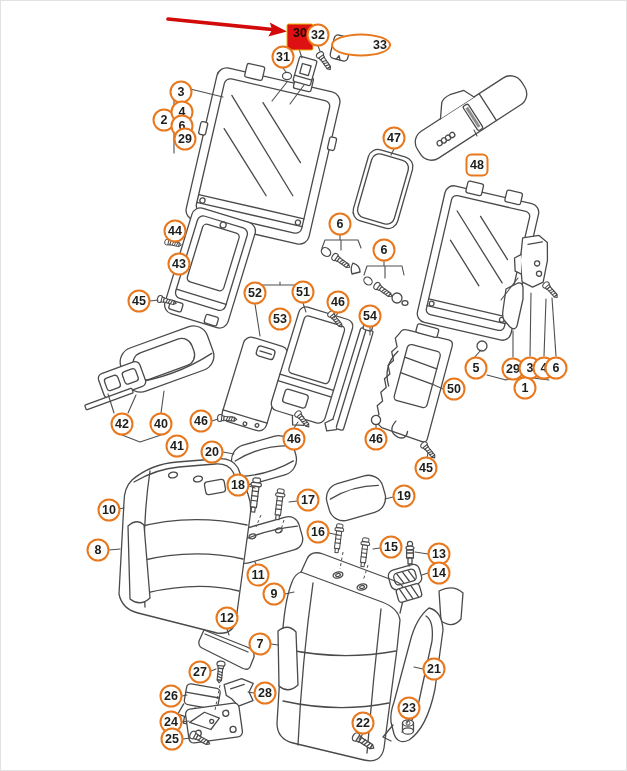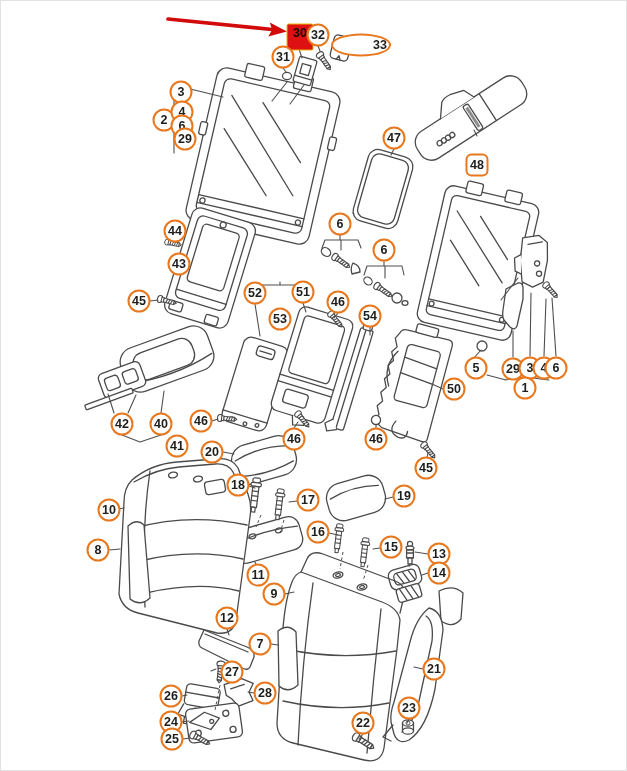--- a/index.html
+++ b/index.html
@@ -439,21 +439,21 @@
       <div class="callout" style="left: 390px; top: 546px;">15</div>
       <div class="callout" style="left: 403px; top: 495px;">19</div>
       <div class="callout" style="left: 438px; top: 553px;">13</div>
       <div class="callout" style="left: 438px; top: 572px;">14</div>
       <div class="callout" style="left: 257px; top: 574px;">11</div>
       <div class="callout" style="left: 100px; top: 509px; margin-left: 8px;">10</div>
       <div class="callout" style="left: 97px; top: 549px;">8</div>
       <div class="callout" style="left: 273px; top: 593px;">9</div>
       <div class="callout" style="left: 226px; top: 617px;">12</div>
       <div class="callout" style="left: 259px; top: 643px;">7</div>
-      <div class="callout" style="left: 199px; top: 671px; margin-left: 32px;">27</div>
+      <div class="callout" style="left: 199px; top: 671px;">27</div>
       <div class="callout" style="left: 170px; top: 695px;">26</div>
       <div class="callout" style="left: 264px; top: 692px;">28</div>
       <div class="callout" style="left: 170px; top: 721px;">24</div>
       <div class="callout" style="left: 171px; top: 738px;">25</div>
       <div class="callout" style="left: 433px; top: 668px;">21</div>
       <div class="callout" style="left: 362px; top: 722px;">22</div>
       <div class="callout" style="left: 408px; top: 707px;">23</div>
     </div>
 </div>
 

